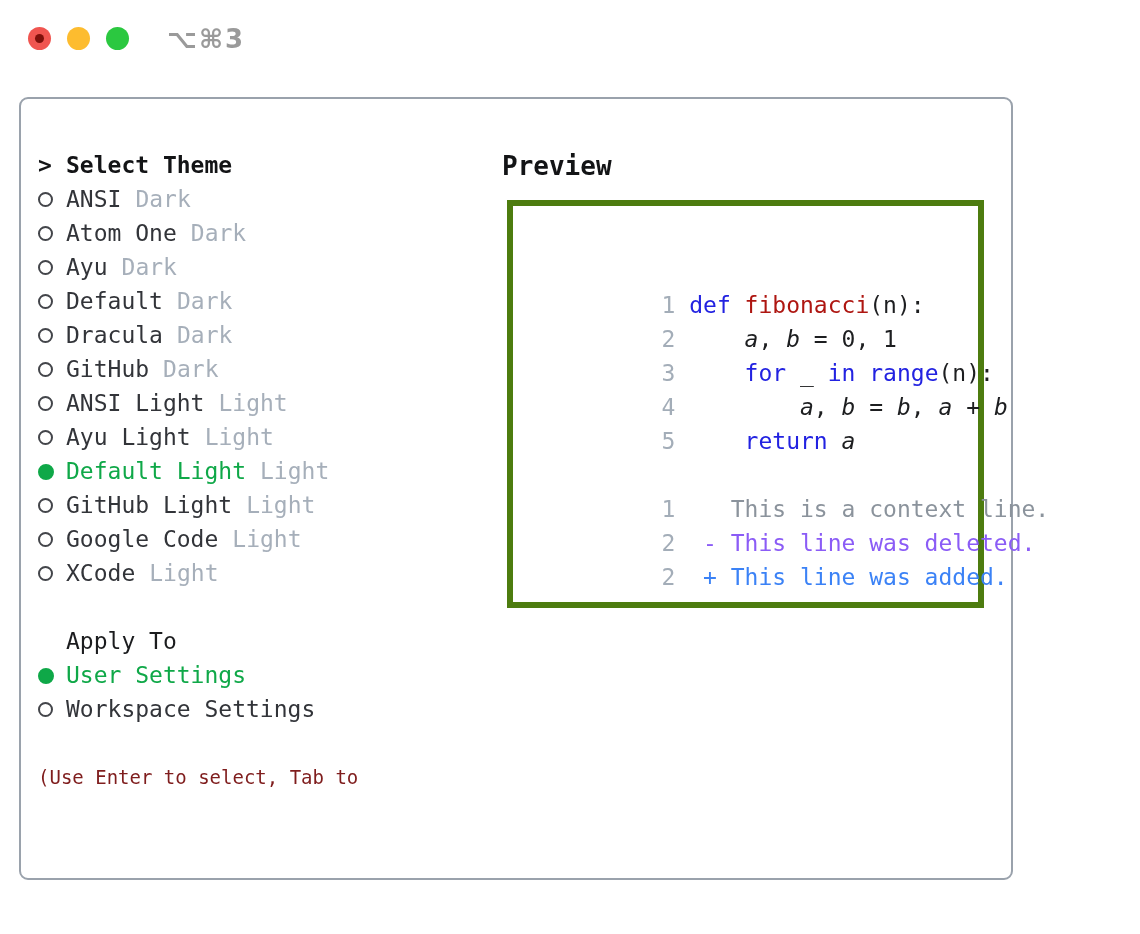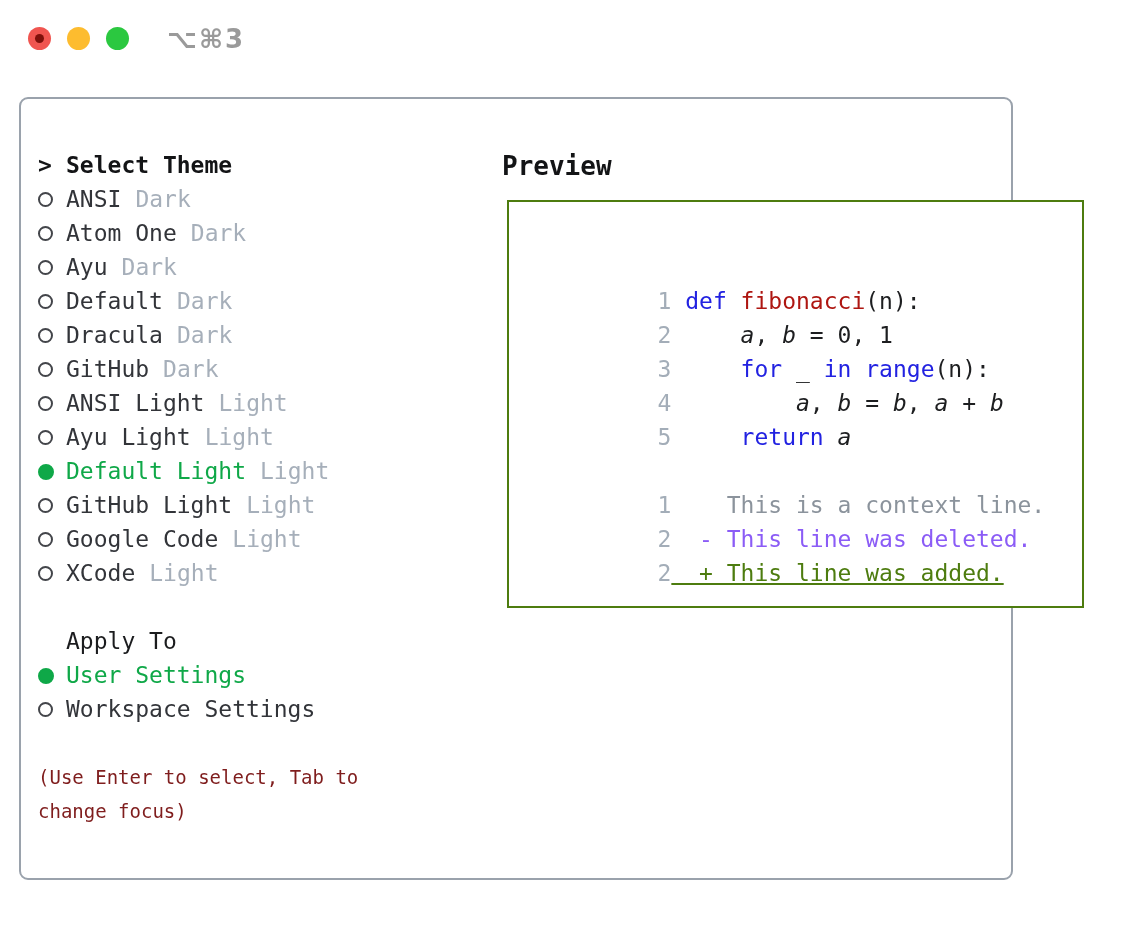--- a/index.html
+++ b/index.html
@@ -43,33 +43,33 @@
   .variant{color:#a6afba;margin-left:14px;}
   .item.selected .name{color:#0fa848;}
   .subhdr{color:#1b1c1e;text-align:right;}
   .hint{color:#7f1d1d;height:34px;line-height:34px;font-size:19px;}
   
   .preview-label{
     position:absolute;left:481px;top:50px;height:34px;line-height:34px;
     font-size:26px;font-weight:700;color:#131416;
   }
   .preview-box{
-    position:absolute;left:486px;top:101px;width:577px;height:408px;
-    border:2px solid #4d7c0f;background:#fff;box-sizing:border-box;
+    position:absolute;left:486px;top:101px;width:477px;height:408px;
+    border:6px solid #4d7c0f;background:#fff;box-sizing:border-box;
   }
   .code{position:absolute;left:10px;top:48px;font-size:23px;}
   .cline{height:34px;line-height:34px;white-space:pre;color:#1d1e20;}
   .ln{color:#a3adb8;}
   .kw{color:#2222e1;}
   .fn{color:#ae1611;}
   .var{font-style:italic;color:#1d1e20;}
   .plain{color:#1d1e20;}
   .ctx{color:#8b939c;}
   .del{color:#8b5cf6;}
-  .add{color:#4d7c0f;text-decoration:underline;}
+  .add{color:#3b82f6;}
 </style>
 </head>
 <body>
 
 <div class="window">
 
   <div class="titlebar">
     <div class="light red"></div>
     <div class="light yellow"></div>
     <div class="light green"></div>
@@ -157,21 +157,20 @@
         <span class="name">User Settings</span>
       </div>
       <div class="row item">
         <span class="marker"><span class="dot"></span></span>
         <span class="name">Workspace Settings</span>
       </div>
 
       <div class="spacer"></div>
 
       <div class="hint">(Use Enter to select, Tab to</div>
-      <div class="hint">change focus)</div>
     </div>
 
     <div class="preview-label">Preview</div>
 
     <div class="preview-box">
       <div class="code">
 
         <div class="cline">
           <span class="ln">1</span><span class="plain"> </span><span class="kw">def</span><span class="plain"> </span><span class="fn">fibonacci</span><span class="plain">(n):</span>
         </div>

